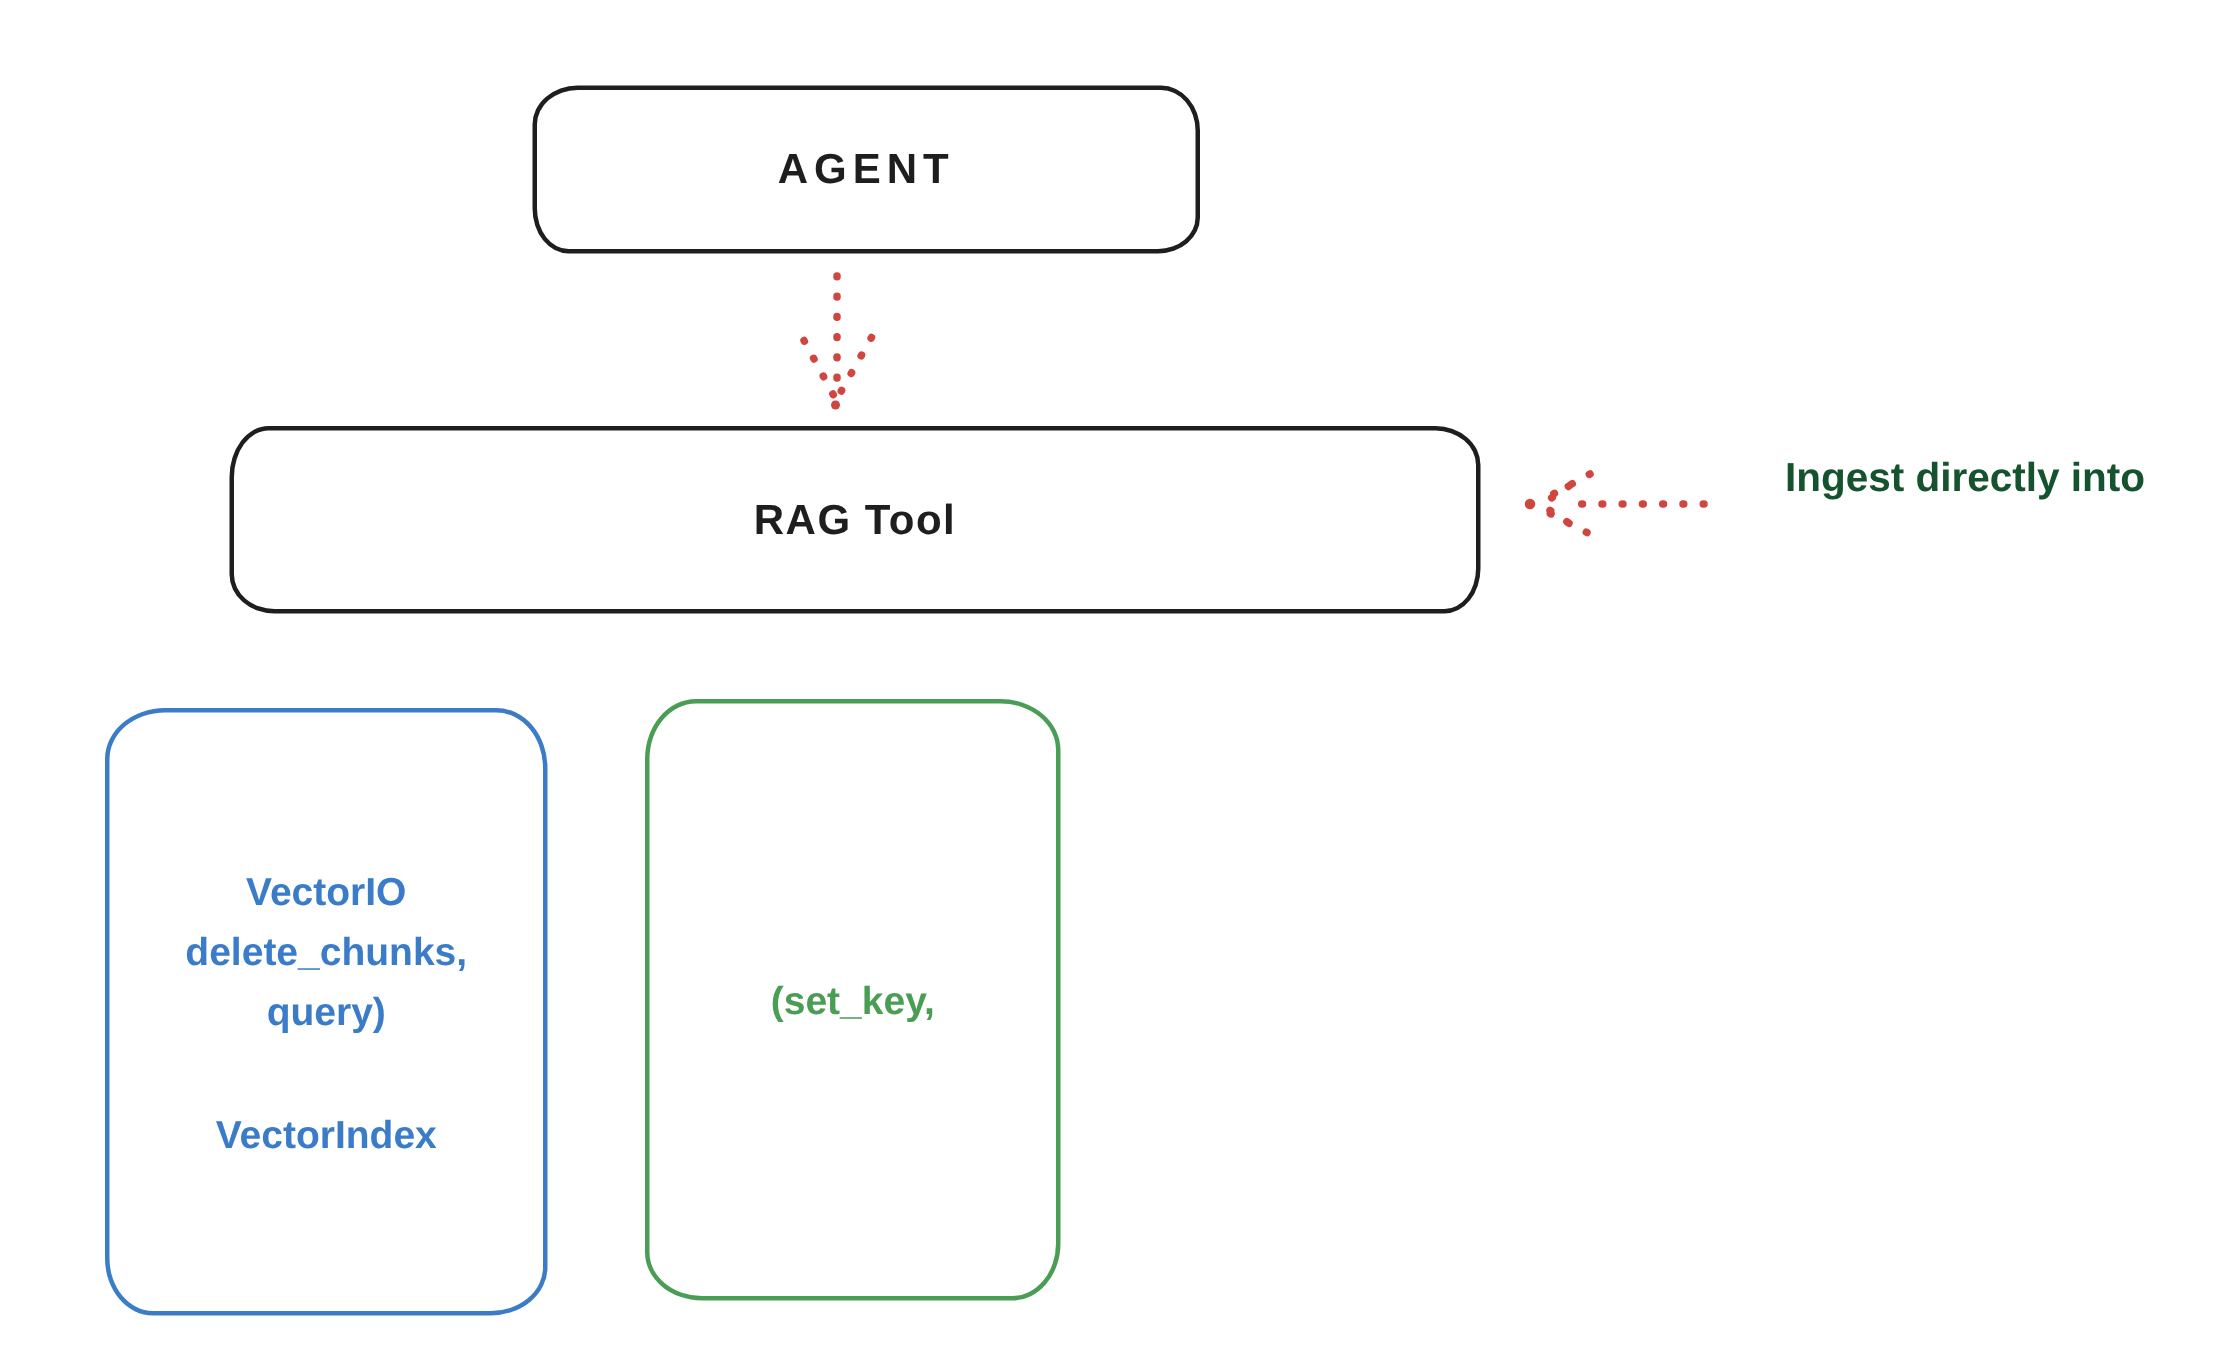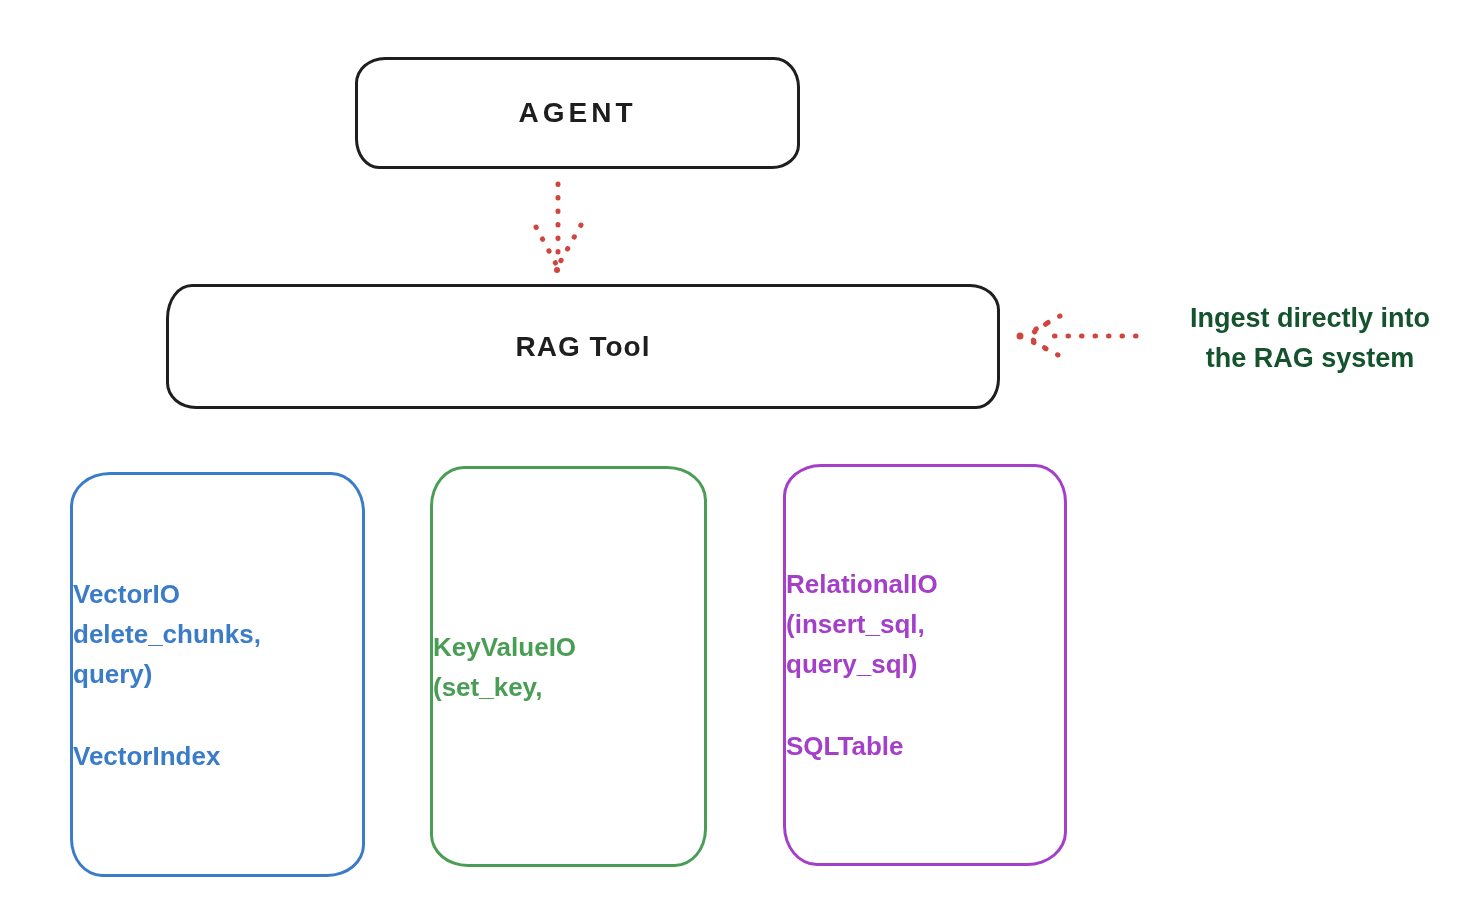--- a/index.html
+++ b/index.html
@@ -21,40 +21,40 @@
     background: #ffffff;
     box-sizing: border-box;
     color: #1e1e1e;
   }
   .node-agent {
     left: 355px; top: 43px; width: 445px; height: 112px;
     border-radius: 30px 26px 28px 24px / 26px 30px 24px 30px;
     font-size: 28px; font-weight: bold; letter-spacing: 4px;
   }
   .node-rag {
-    left: 166px; top: 270px; width: 834px; height: 125px;
+    left: 153px; top: 270px; width: 834px; height: 125px;
     border-radius: 26px 30px 24px 30px / 34px 26px 30px 26px;
     font-size: 28px; font-weight: bold; letter-spacing: 1px;
   }
   .arrow-overlay {
     position: absolute; left: 0; top: 0; width: 1484px; height: 910px;
     pointer-events: none;
   }
   .annotation {
     position: absolute;
     left: 1140px; top: 284px; width: 340px;
     text-align: center;
     font-size: 27px; font-weight: bold; line-height: 40px;
     color: #14532d;
   }
   .card {
     position: absolute;
     display: flex;
     flex-direction: column;
-    align-items: flex-start;
+    align-items: center;
     justify-content: center;
     box-sizing: border-box;
     background: #ffffff;
     text-align: center;
     font-size: 26px;
     font-weight: bold;
     line-height: 40px;
   }
   .card-blue {
     left: 70px; top: 458px; width: 295px; height: 405px;
@@ -98,35 +98,27 @@
       <path d="M1060 302 L1027 320" stroke="#d0453e"></path>
       <path d="M1058 341 L1027 325" stroke="#d0453e"></path>
       <path d="M1046 310 L1030 321" stroke="#d0453e"></path>
       <path d="M1045 334 L1030 324" stroke="#d0453e"></path>
       <circle cx="1020" cy="322" r="3.5" stroke="none" fill="#d0453e"></circle>
     </g>
   </svg>
 
   <div class="annotation">
     <div>Ingest directly into</div>
-    <div>the RAG system</div>
   </div>
 
   <div class="card card-blue">
     <div>VectorIO</div>
     <div>delete_chunks,</div>
     <div>query)</div>
     <div class="card-index">VectorIndex</div>
   </div>
 
   <div class="card card-green">
-    <div>KeyValueIO</div>
     <div>(set_key,</div>
   </div>
 
-  <div class="card card-purple">
-    <div>RelationalIO</div>
-    <div>(insert_sql,</div>
-    <div>query_sql)</div>
-    <div class="card-index">SQLTable</div>
-  </div>
 
 </div>
 
 </body></html>

